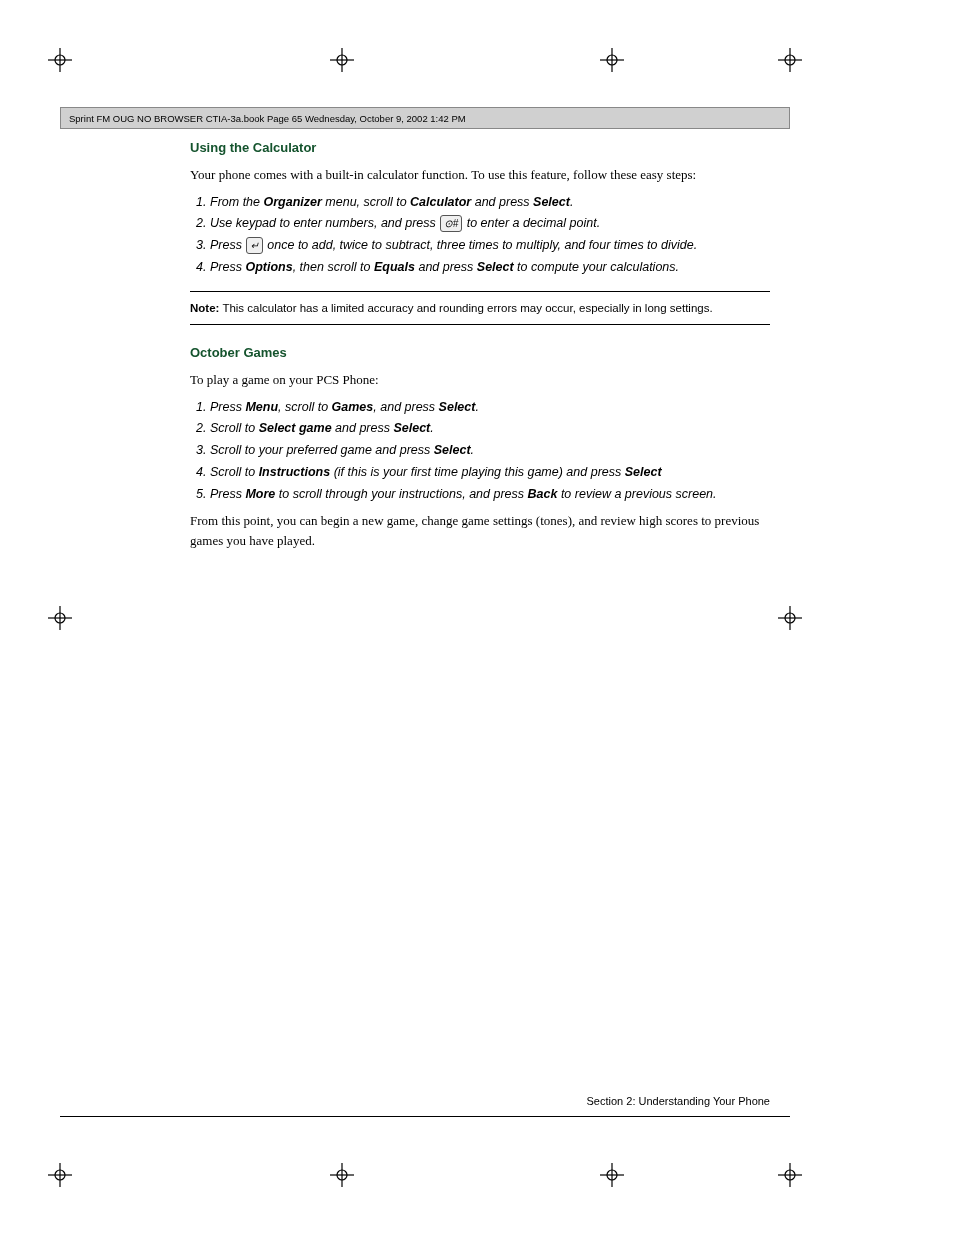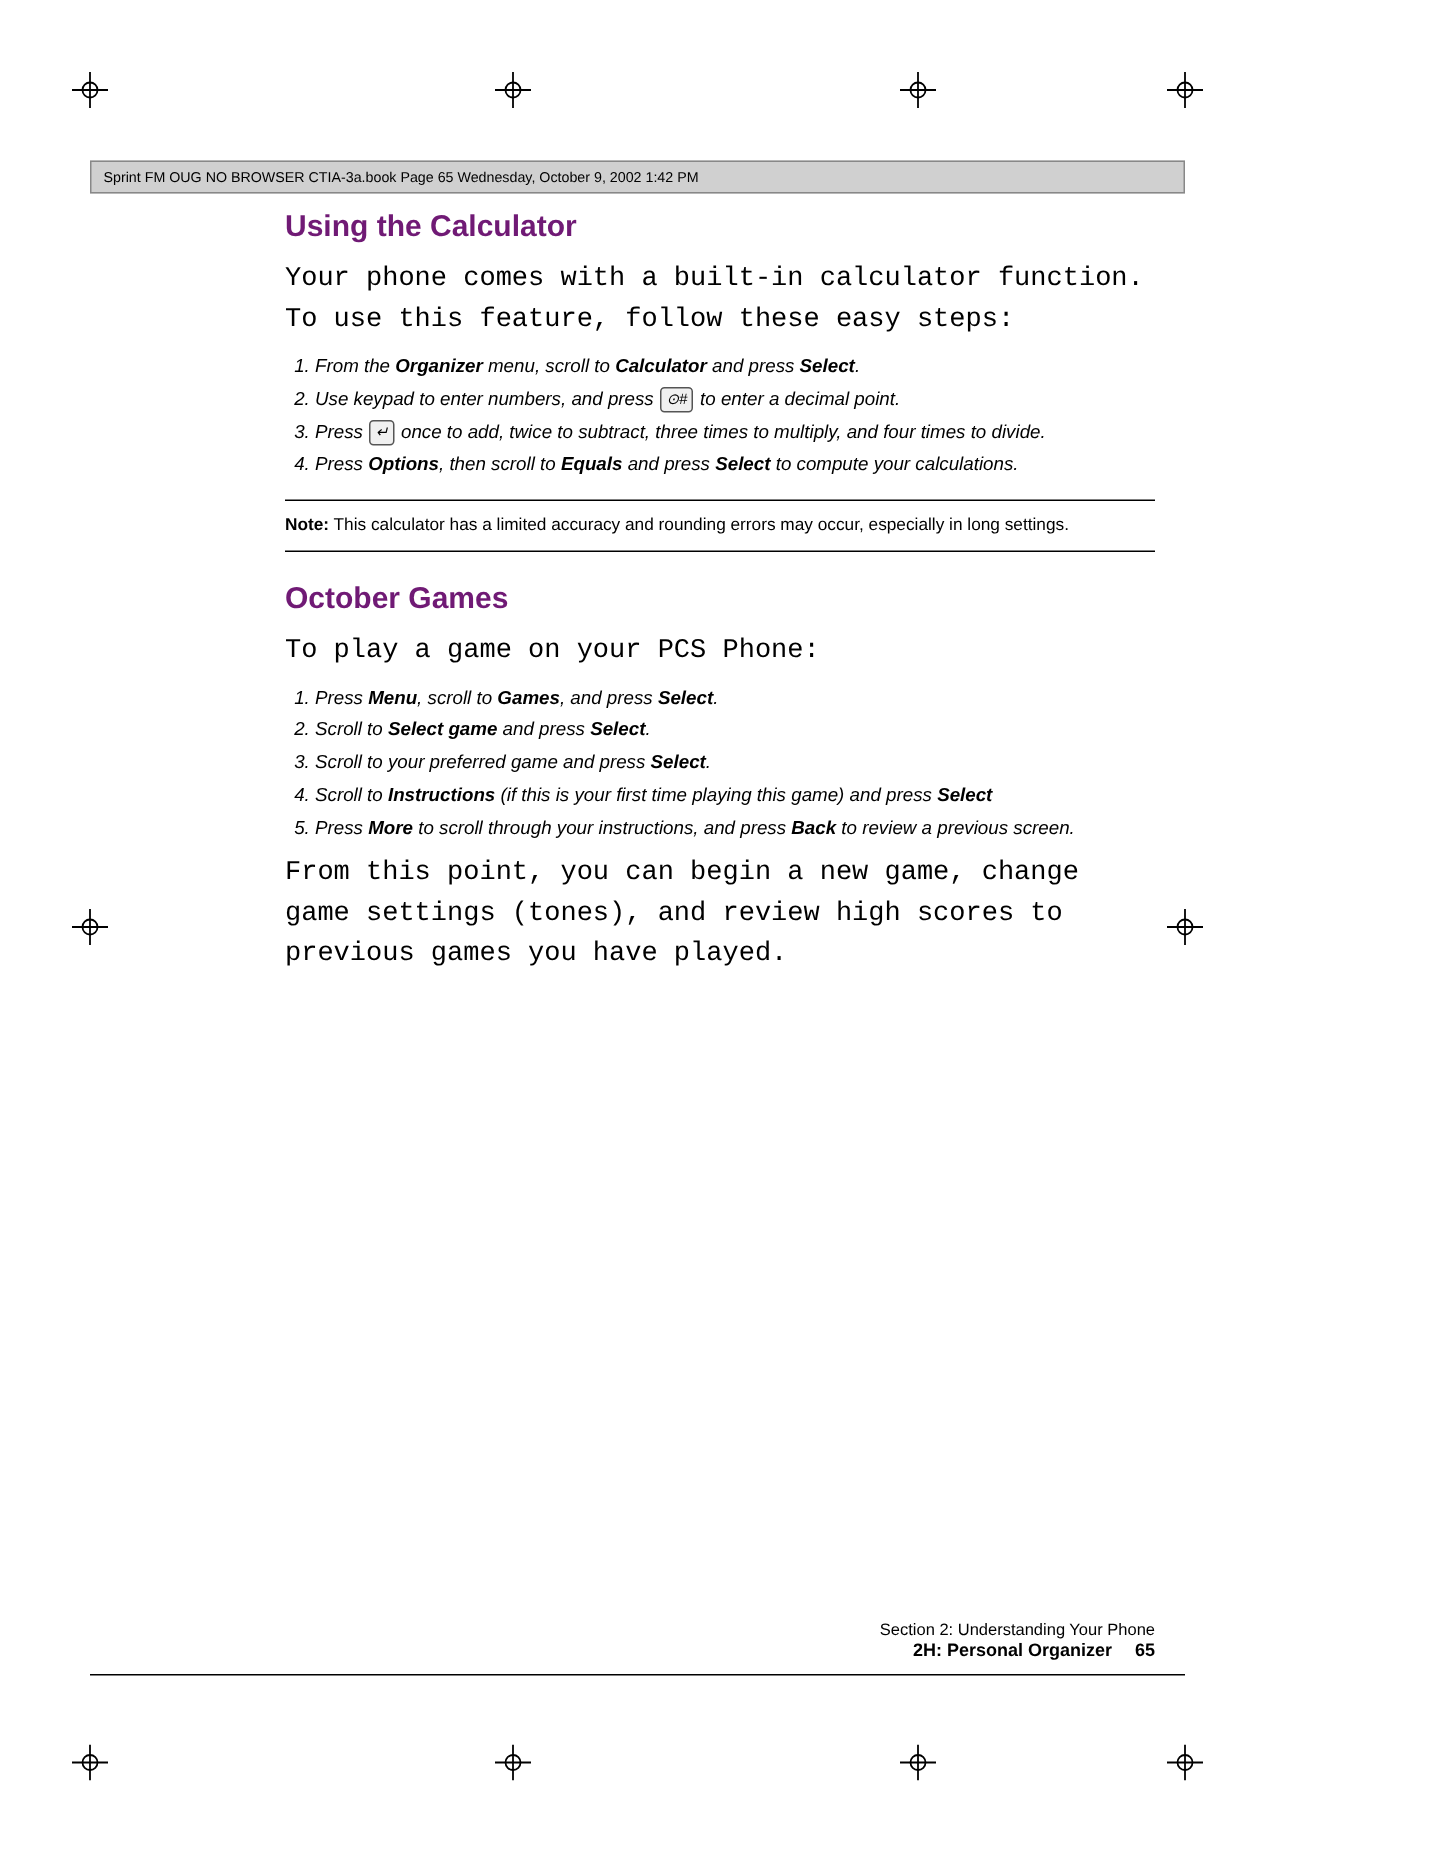--- a/index.html
+++ b/index.html
@@ -73,31 +73,31 @@
     .content {
       position: absolute;
       top: 140px;
       left: 190px;
       right: 80px;
       bottom: 140px;
     }
 
     
     .section-title {
-      font-size: 20px;
+      font-size: 13px;
       font-weight: bold;
-      color: #701a75;
+      color: #14532d;
       font-family: Arial, sans-serif;
       margin-bottom: 10px;
     }
 
     
     .body-text {
-      font-size: 18px;
-      font-family: Liberation Mono, monospace;
+      font-size: 13px;
+      font-family: Liberation Serif, serif;
       line-height: 1.5;
       margin-bottom: 8px;
     }
 
     
     ol {
       margin-left: 20px;
       margin-bottom: 8px;
       font-style: italic;
     }
@@ -301,20 +301,15 @@
         </li>
       </ol>
 
       <p class="body-text">From this point, you can begin a new game, change game settings (tones), and review high scores to previous games you have played.</p>
     </div>
 
   </div>
 
   <div class="footer">
     <div class="footer-section">Section 2: Understanding Your Phone</div>
-    <div>
-      <span class="footer-bold">2H: Personal Organizer</span>
-      &nbsp;&nbsp;&nbsp;
-      <span class="footer-bold">65</span>
-    </div>
   </div>
 
 </div>
 
 </body></html>

